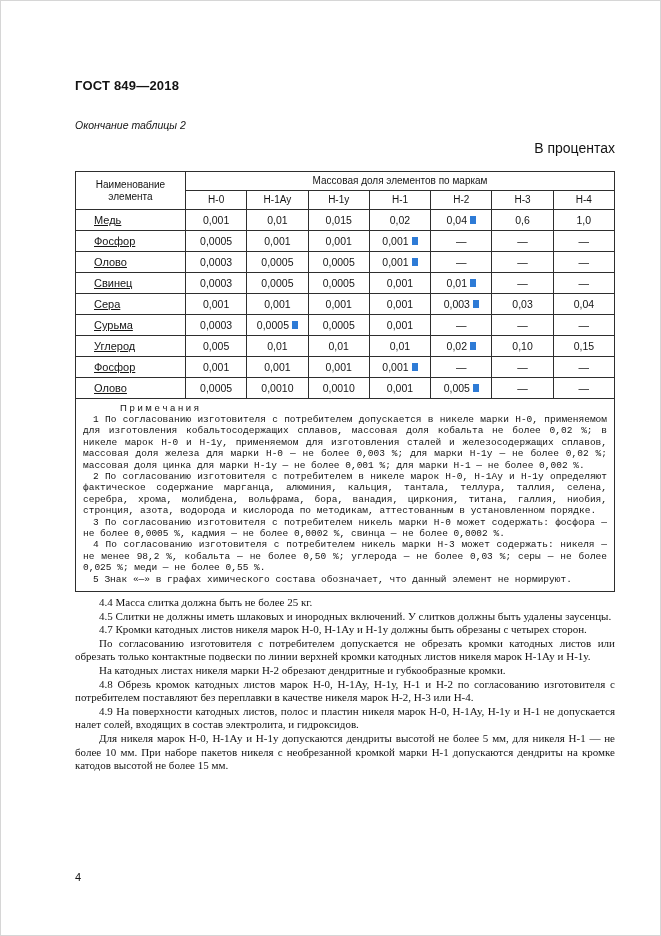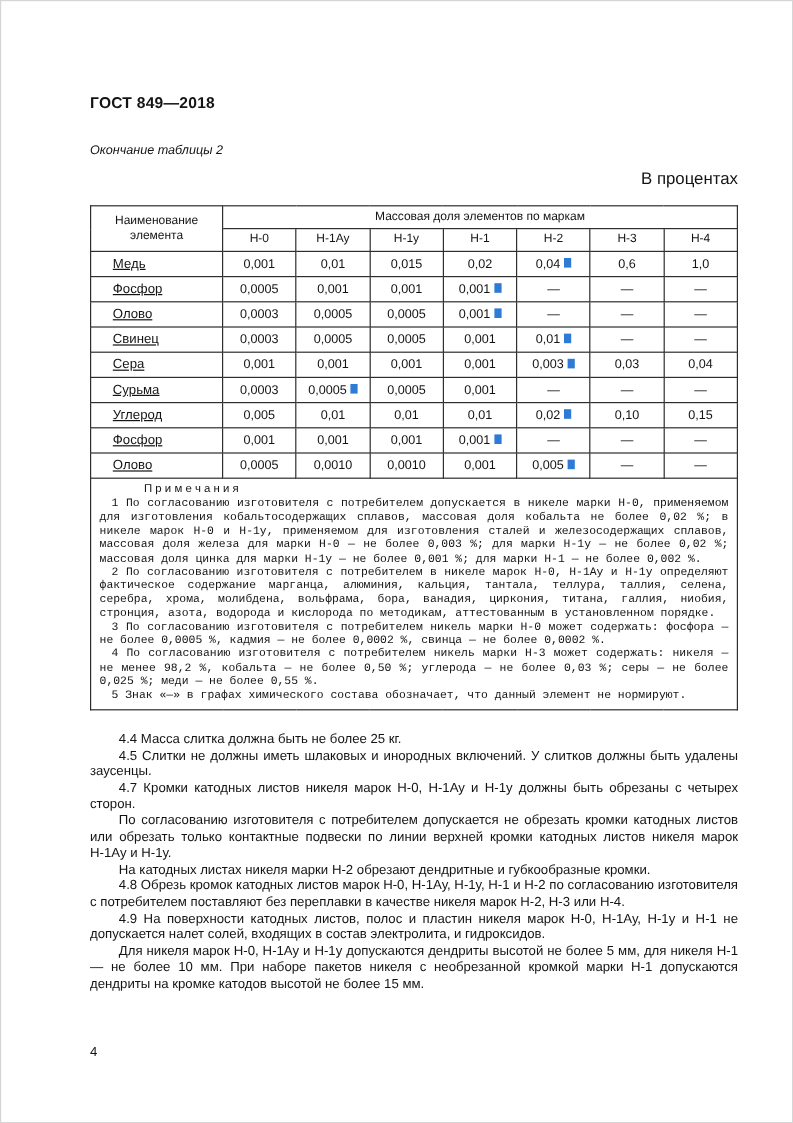--- a/index.html
+++ b/index.html
@@ -25,21 +25,21 @@
   td.val { font-size: 10.5px; text-align: center; vertical-align: middle; }
   .bluemark {
     display: inline-block; width: 6px; height: 8px;
     background: var(--mark-color, #2e7bd6);
     margin-left: 3px; vertical-align: baseline;
   }
   .notes-cell { padding: 3px 7px 6px 7px; }
   .notes-title { font-size: 9.5px; line-height: 12px; padding-left: 37px; }
   .note { font-size: 9.5px; line-height: 11.4px; text-align: justify; text-indent: 10px; font-family: Liberation Mono, monospace; }
 
-  .body-text { margin-top: 18px; font-size: 11px; line-height: 13.6px; text-align: justify; }
+  .body-text { margin-top: 4px; font-size: 11px; line-height: 13.6px; text-align: justify; font-family: Liberation Serif, serif; }
   .para { text-indent: 24px; }
 
   .page-number { position: absolute; left: 74px; bottom: 52px; font-size: 11px; }
 </style>
 </head>
 <body>
 
 <div class="page">
 
   <div class="std-number">ГОСТ 849—2018</div>

